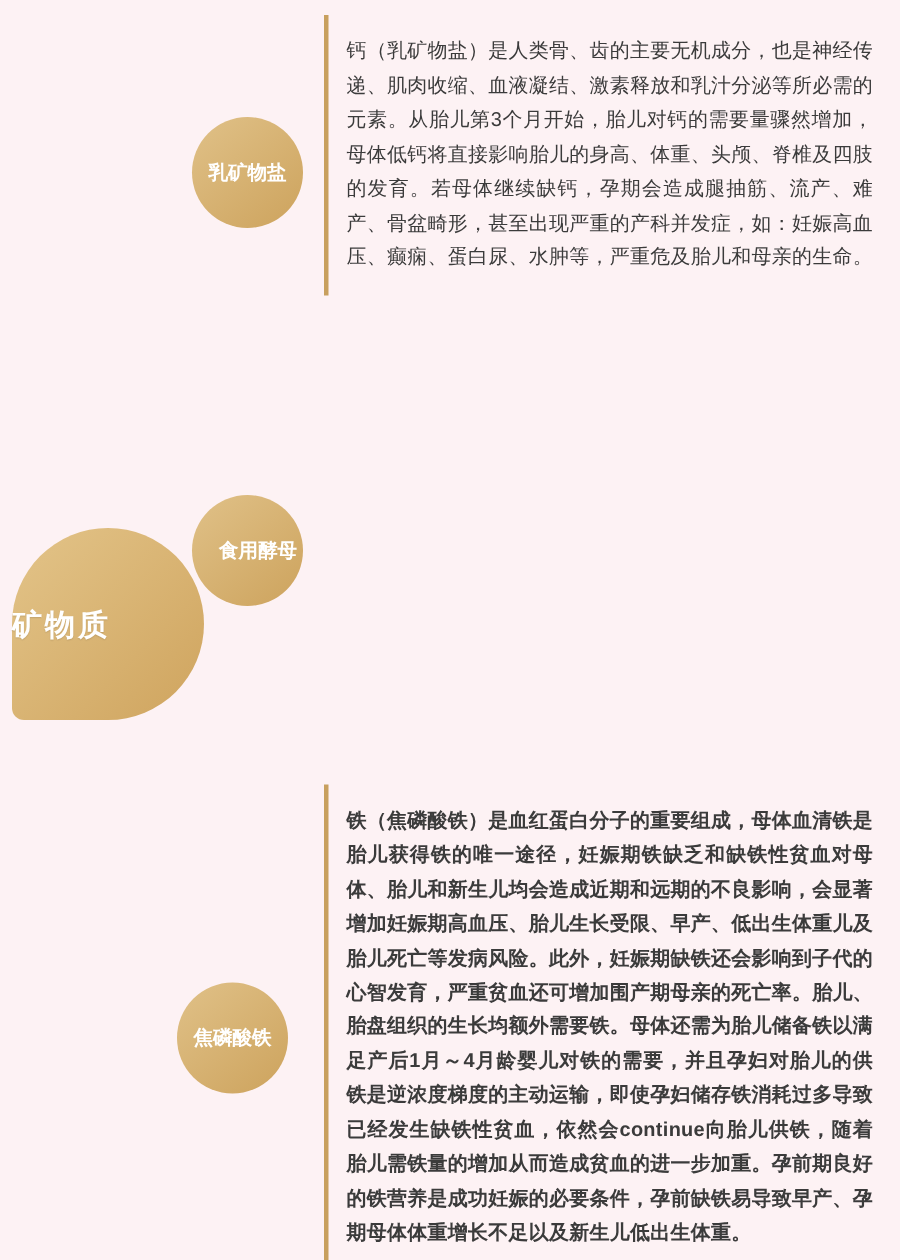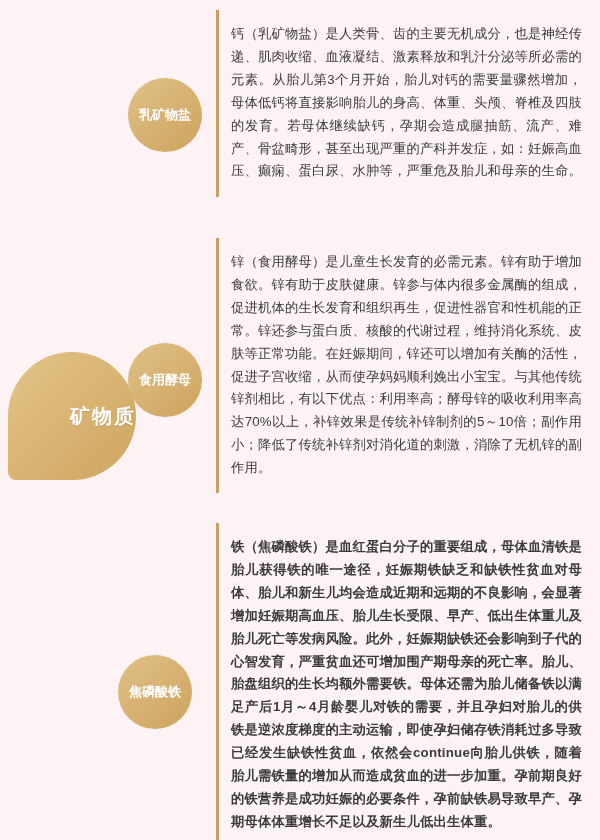--- a/index.html
+++ b/index.html
@@ -36,21 +36,21 @@
     left: 8px;
     top: 352px;
     width: 128px;
     height: 128px;
     background: #d9b472;
     background: linear-gradient(135deg, #e3c489 0%, #cfa45e 100%);
     border-radius: 50% 50% 50% 8px;
     transform: rotate(0deg);
     display: flex;
     align-items: center;
-    justify-content: flex-end;
+    justify-content: flex-start;
   }
   .main-drop .label {
     color: #ffffff;
     font-size: 20px;
     letter-spacing: 2px;
     font-weight: bold;
     text-shadow: 0 1px 1px rgba(0,0,0,.12);
   }
 
   
@@ -64,21 +64,21 @@
     align-items: center;
     justify-content: center;
     text-align: center;
     color: #fff;
     font-size: 13px;
     font-weight: bold;
     line-height: 1.25;
     padding: 4px;
   }
   .bubble.b1 { left: 128px; top: 78px; text-align: center; }
-  .bubble.b2 { left: 128px; top: 343px; }
+  .bubble.b2 { left: 128px; top: 330px; justify-content: flex-end; }
   .bubble.b3 { left: 118px; top: 655px; text-align: right; }
 
   
   .right-col {
     position: absolute;
     left: 216px;
     top: 0;
     width: 438px;
     height: 840px;
   }
@@ -124,23 +124,20 @@
     </div>
 
   </div>
 
   <div class="right-col">
 
     <div class="section s1">
       <p class="body">钙（乳矿物盐）是人类骨、齿的主要无机成分，也是神经传递、肌肉收缩、血液凝结、激素释放和乳汁分泌等所必需的元素。从胎儿第3个月开始，胎儿对钙的需要量骤然增加，母体低钙将直接影响胎儿的身高、体重、头颅、脊椎及四肢的发育。若母体继续缺钙，孕期会造成腿抽筋、流产、难产、骨盆畸形，甚至出现严重的产科并发症，如：妊娠高血压、癫痫、蛋白尿、水肿等，严重危及胎儿和母亲的生命。</p>
     </div>
 
-    <div class="section s2">
-      <p class="body">锌（食用酵母）是儿童生长发育的必需元素。锌有助于增加食欲。锌有助于皮肤健康。锌参与体内很多金属酶的组成，促进机体的生长发育和组织再生，促进性器官和性机能的正常。锌还参与蛋白质、核酸的代谢过程，维持消化系统、皮肤等正常功能。在妊娠期间，锌还可以增加有关酶的活性，促进子宫收缩，从而使孕妈妈顺利娩出小宝宝。与其他传统锌剂相比，有以下优点：利用率高；酵母锌的吸收利用率高达70%以上，补锌效果是传统补锌制剂的5～10倍；副作用小；降低了传统补锌剂对消化道的刺激，消除了无机锌的副作用。</p>
-    </div>
 
     <div class="section s3">
       <p class="body">铁（焦磷酸铁）是血红蛋白分子的重要组成，母体血清铁是胎儿获得铁的唯一途径，妊娠期铁缺乏和缺铁性贫血对母体、胎儿和新生儿均会造成近期和远期的不良影响，会显著增加妊娠期高血压、胎儿生长受限、早产、低出生体重儿及胎儿死亡等发病风险。此外，妊娠期缺铁还会影响到子代的心智发育，严重贫血还可增加围产期母亲的死亡率。胎儿、胎盘组织的生长均额外需要铁。母体还需为胎儿储备铁以满足产后1月～4月龄婴儿对铁的需要，并且孕妇对胎儿的供铁是逆浓度梯度的主动运输，即使孕妇储存铁消耗过多导致已经发生缺铁性贫血，依然会continue向胎儿供铁，随着胎儿需铁量的增加从而造成贫血的进一步加重。孕前期良好的铁营养是成功妊娠的必要条件，孕前缺铁易导致早产、孕期母体体重增长不足以及新生儿低出生体重。</p>
     </div>
 
   </div>
 
 </div>
 
 </body></html>

